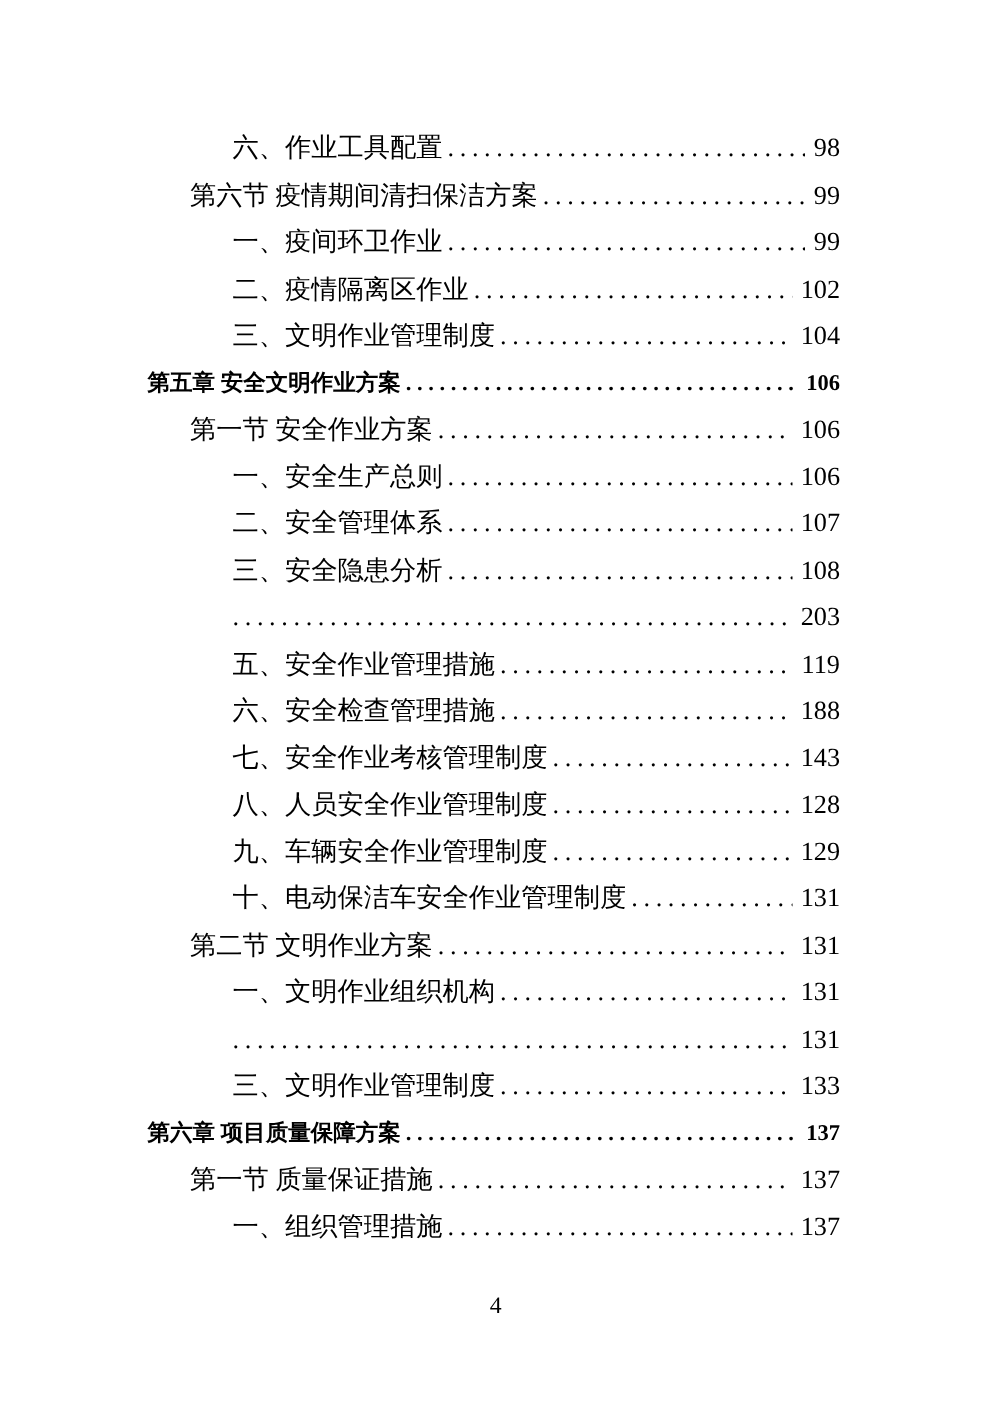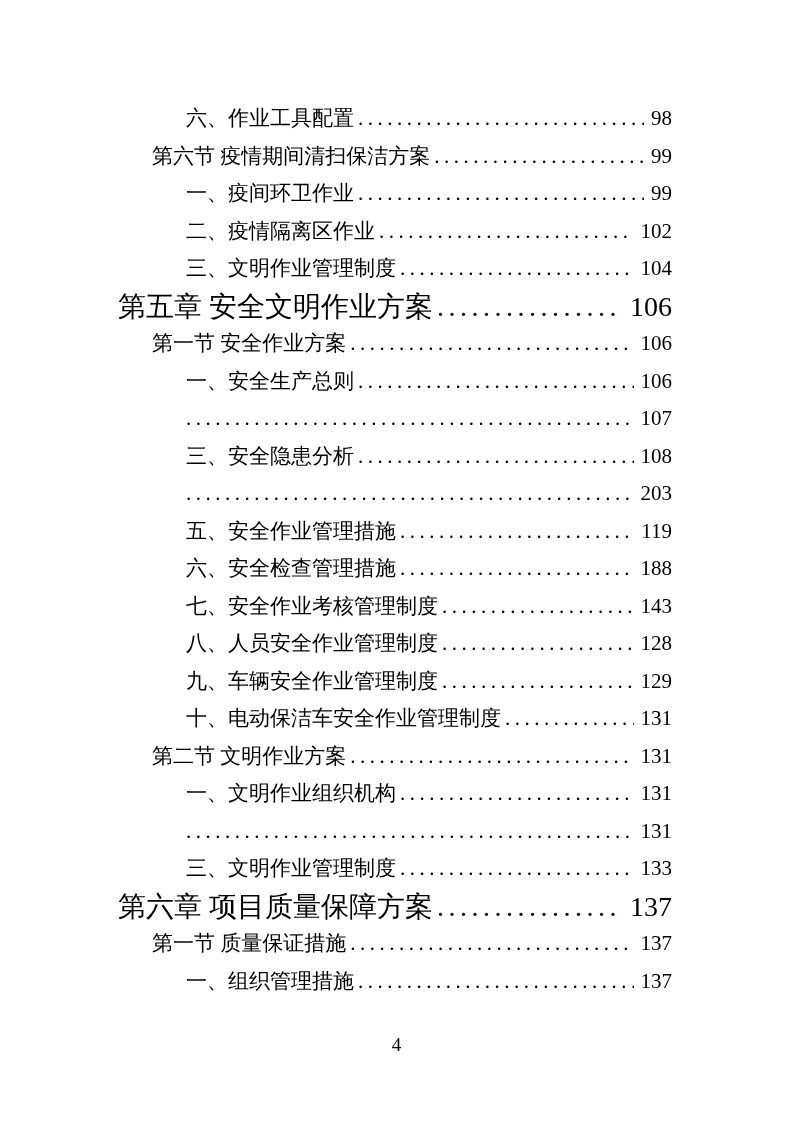--- a/index.html
+++ b/index.html
@@ -24,22 +24,22 @@
   }
   .toc-row {
     display: flex;
     align-items: baseline;
     height: 37.5px;
     line-height: 37.5px;
     font-size: 21px;
     white-space: nowrap;
   }
   .toc-row.level-chapter {
-    font-weight: normal;
-    font-size: 28px;
+    font-weight: bold;
+    font-size: 18px;
     padding-left: 0;
   }
   .toc-row.level-section {
     padding-left: 34px;
   }
   .toc-row.level-item {
     padding-left: 68px;
   }
   .toc-label {
     white-space: nowrap;
@@ -113,20 +113,21 @@
       <span class="toc-page">106</span>
     </div>
 
     <div class="toc-row level-item">
       <span class="toc-label">一、安全生产总则</span>
       <span class="toc-dots">........................................................................................................................</span>
       <span class="toc-page">106</span>
     </div>
 
     <div class="toc-row level-item">
+      <span class="toc-label">二、安全管理体系</span>
       <span class="toc-dots">........................................................................................................................</span>
       <span class="toc-page">107</span>
     </div>
 
     <div class="toc-row level-item">
       <span class="toc-label">三、安全隐患分析</span>
       <span class="toc-dots">........................................................................................................................</span>
       <span class="toc-page">108</span>
     </div>
 

